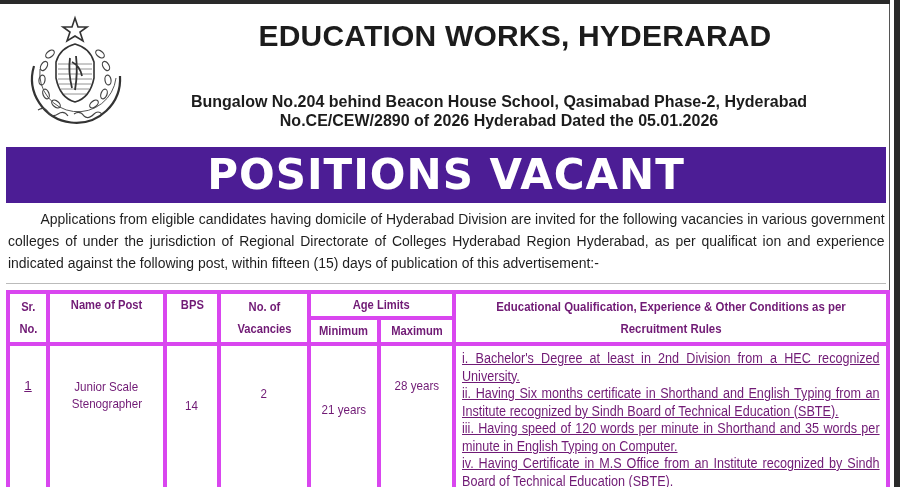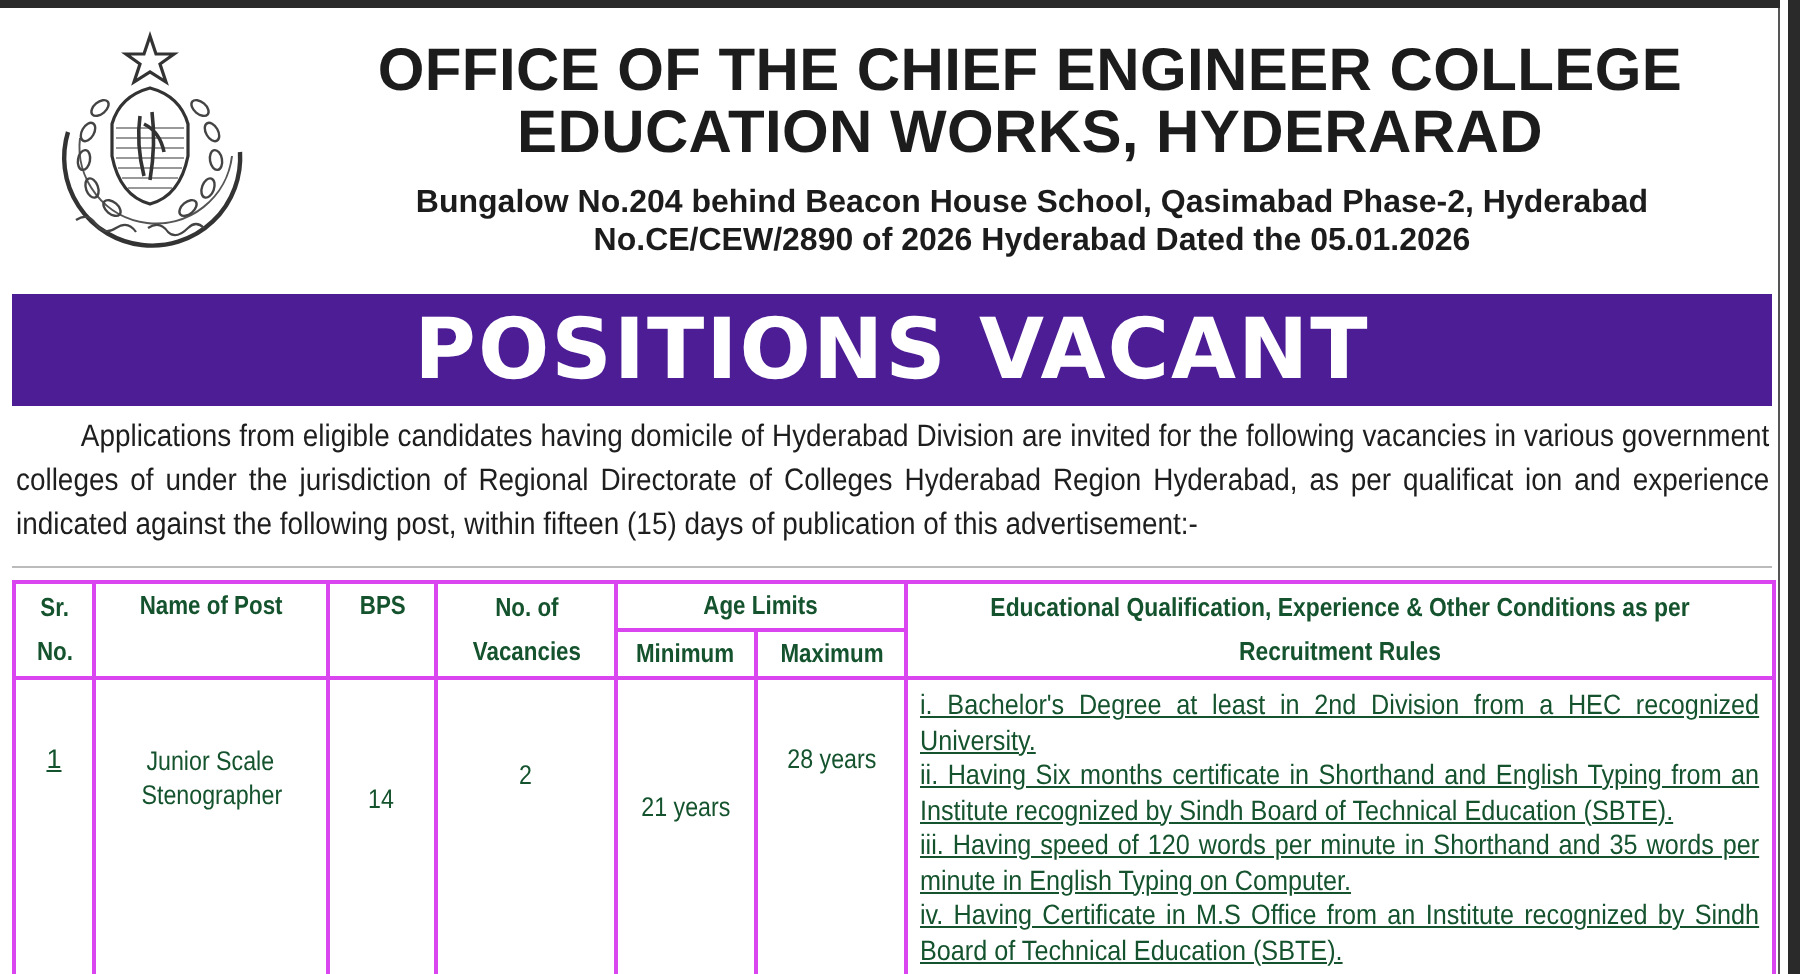--- a/index.html
+++ b/index.html
@@ -23,21 +23,21 @@
   }
   .logo {
     position: absolute; left: 20px; top: 14px; width: 110px; height: 118px;
   }
   .title {
     position: absolute; left: 140px; top: 20px; width: 750px; text-align: center;
     font-weight: bold; font-size: 30px; line-height: 31px; color: #1c1c1c;
     letter-spacing: 0.2px;
   }
   .subline {
-    position: absolute; left: 141px; width: 750px; text-align: center;
+    position: absolute; left: 124px; width: 750px; text-align: center;
     font-weight: bold; font-size: 16px; line-height: 18px; color: #1c1c1c;
   }
   .sub1 { top: 93px; }
   .sub2 { top: 112px; }
   .banner {
     position: absolute; left: 6px; top: 147px; width: 880px; height: 56px;
     background: #4c1d95; color: #ffffff; text-align: center;
     font-family: "DejaVu Sans", sans-serif; font-weight: bold;
     font-size: 42px; line-height: 56px; letter-spacing: 1px;
   }
@@ -49,22 +49,22 @@
   }
   .intro .indent { display: inline-block; width: 36px; }
   .sep {
     position: absolute; left: 6px; top: 283px; width: 880px; height: 1px; background: #bbb;
   }
   table.vac {
     position: absolute; left: 6px; top: 290px; width: 880px; height: 195px;
     border-collapse: collapse; table-layout: fixed;
   }
   table.vac td, table.vac th {
-    border: 2px solid #d946ef; padding: 0; vertical-align: middle;
-    font-family: "Liberation Sans", sans-serif; color: #14532d;
+    border: 4px solid #d946ef; padding: 0; vertical-align: middle;
+    font-family: "Liberation Sans", sans-serif; color: #701a75;
   }
   table.vac th {
     font-weight: bold; font-size: 13px; line-height: 22px; text-align: center;
   }
   .hdr-narrow { display: inline-block; transform: scaleX(0.86); transform-origin: center; white-space: nowrap; }
   table.vac td { font-size: 13.5px; text-align: center; vertical-align: top; padding-top: 32px; text-decoration: underline; }
   td.edu { text-align: left; padding: 4px 6px 4px 6px !important; vertical-align: top; }
   .edu-item { font-size: 14px; line-height: 17.5px; text-align: justify; }
   .cond { display: block; transform: scaleX(0.9); transform-origin: left top; width: 111%; }
   .two-line { line-height: 17px; }
@@ -108,21 +108,20 @@
       <ellipse cx="88" cy="66" rx="5" ry="3" transform="rotate(80 88 66)"></ellipse>
       <ellipse cx="84" cy="80" rx="5" ry="3" transform="rotate(-70 84 80)"></ellipse>
       <ellipse cx="74" cy="90" rx="5" ry="3" transform="rotate(-40 74 90)"></ellipse>
     </g>
 
     <path d="M18,96 q6,-4 10,2 q4,6 10,2 q6,-4 10,2 M54,100 q6,-4 10,2 q4,4 10,-2 q4,-4 8,0" fill="none" stroke="#444" stroke-width="1.1"></path>
   </svg>
 </div>
 
 <div class="title">
-  <div>OFFICE OF THE CHIEF ENGINEER COLLEGE</div>
   <div>EDUCATION WORKS, HYDERARAD</div>
 </div>
 <div class="subline sub1">Bungalow No.204 behind Beacon House School, Qasimabad Phase-2, Hyderabad</div>
 <div class="subline sub2">No.CE/CEW/2890 of 2026 Hyderabad Dated the 05.01.2026</div>
 
 <div class="banner">POSITIONS VACANT</div>
 
 <div class="intro"><span class="indent"></span><span>Applications from eligible candidates having domicile of Hyderabad Division are invited for the following vacancies in various government colleges of under the jurisdiction of Regional Directorate of Colleges Hyderabad Region Hyderabad, as per qualificat ion and experience indicated against the following post, within  fifteen (15) days of publication of this advertisement:-</span></div>
 
 <div class="sep"></div>

